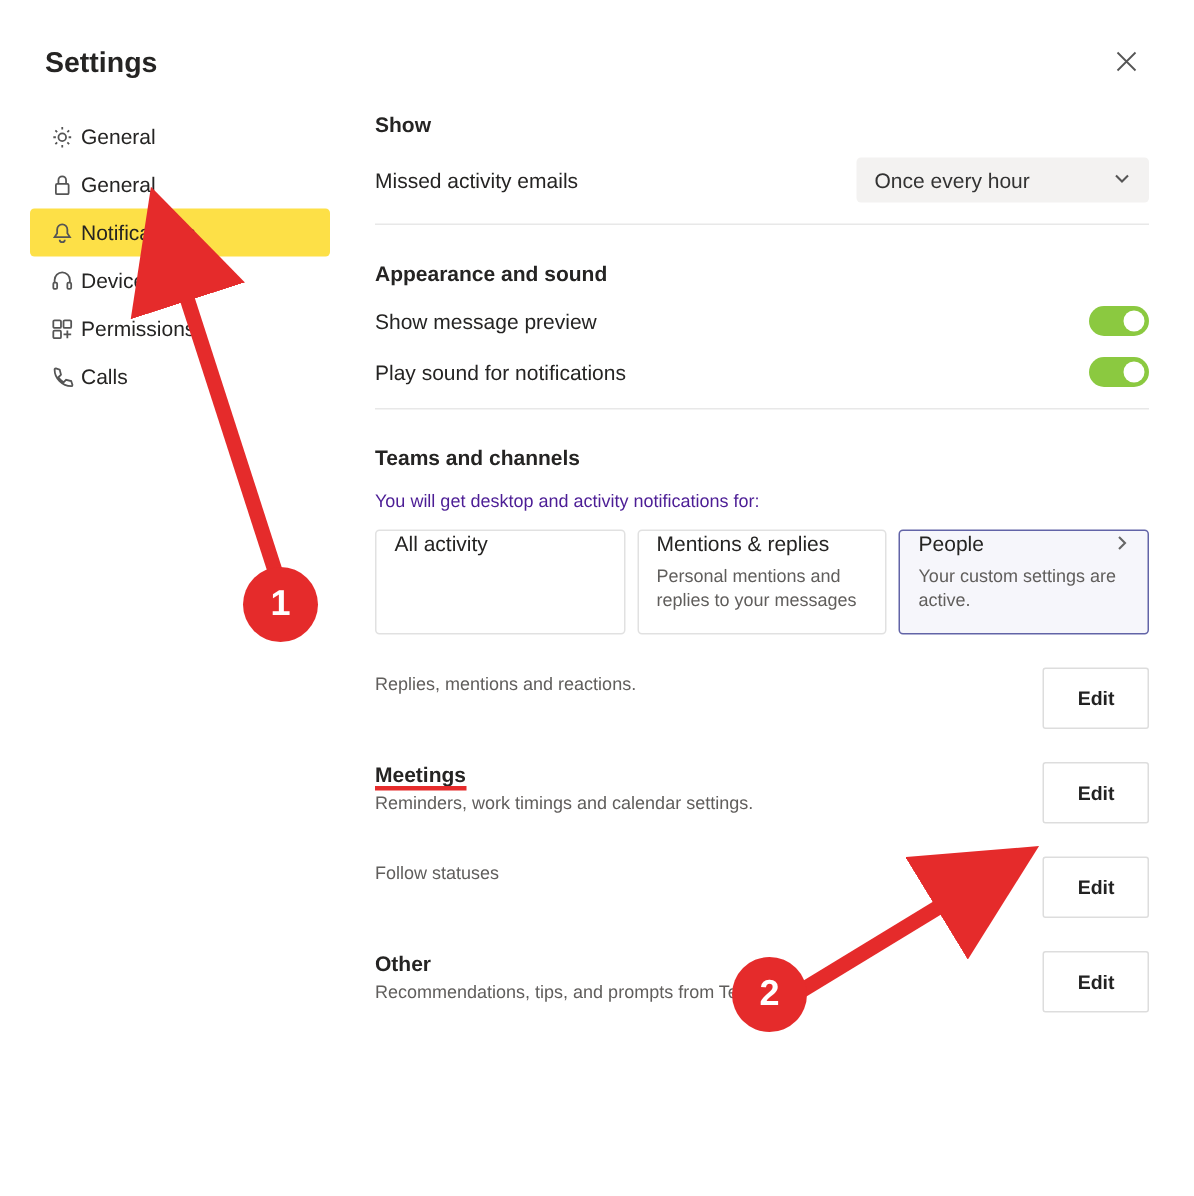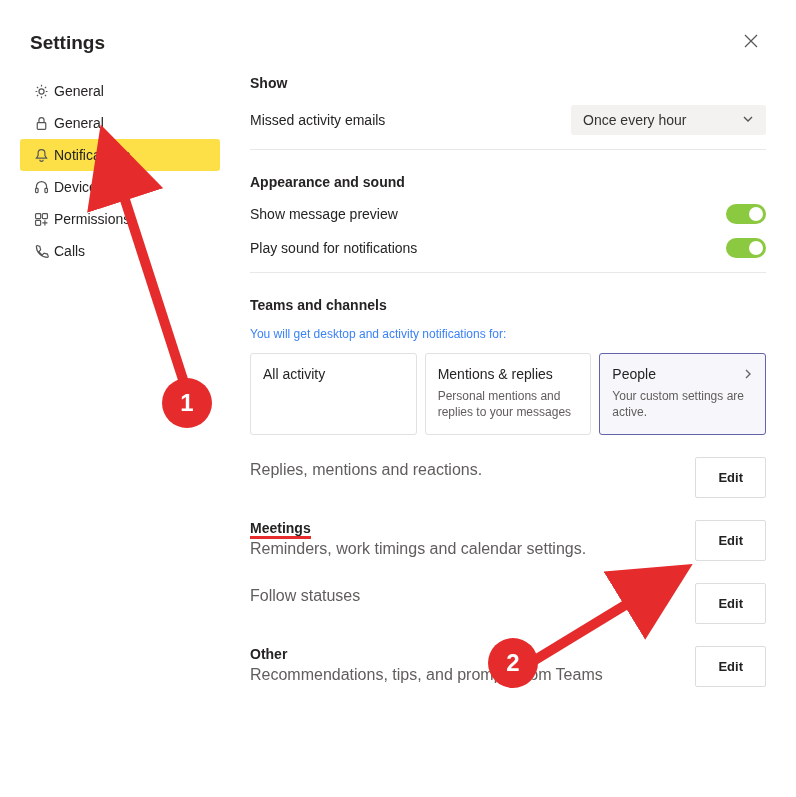--- a/index.html
+++ b/index.html
@@ -104,53 +104,53 @@
     position: absolute;
     width: 14px;
     height: 14px;
     background: #fff;
     border-radius: 50%;
     top: 3px;
     right: 3px;
   }
   .sub {
     font-size: 12px;
-    color: #3b82f6;
+    color: #4c1d95;
     margin-top: 12px;
   }
   .cards {
     display: flex;
     gap: 8px;
     margin-bottom: 10px;
   }
   .card {
     flex: 1;
     border: 1px solid #e1e1e1;
     border-radius: 3px;
-    padding: 12px 12px 14px 12px;
+    padding: 0 12px 14px 12px;
     cursor: pointer;
     min-height: 70px;
   }
   .card.active {
     border-color: #6264a7;
     background: #f6f6fb;
     position: relative;
   }
   .card-h { font-weight: 400; font-size: 14px; margin-bottom: 6px; display:flex; justify-content:space-between; align-items:center;}
   .card-h .chev svg { stroke:#666;}
   .card-sub { font-size: 12px; color: #605e5c; line-height: 1.35; }
   .simple-section {
     margin-top: 22px;
     display: flex;
     justify-content: space-between;
     align-items: flex-start;
   }
   .simple-left { flex:1; padding-right:10px;}
   .simple-section .h { font-weight: 700; font-size: 14px; }
-  .simple-section .d { font-size: 16px; color: #605e5c; margin-top: 4px; }
+  .simple-section .d { font-size: 12px; color: #605e5c; margin-top: 4px; }
   .edit-btn {
     border: 1px solid #ddd;
     background: #fff;
     padding: 12px 22px;
     border-radius: 2px;
     font-weight: 600;
     font-size: 13px;
     cursor: pointer;
     color: #222;
   }

